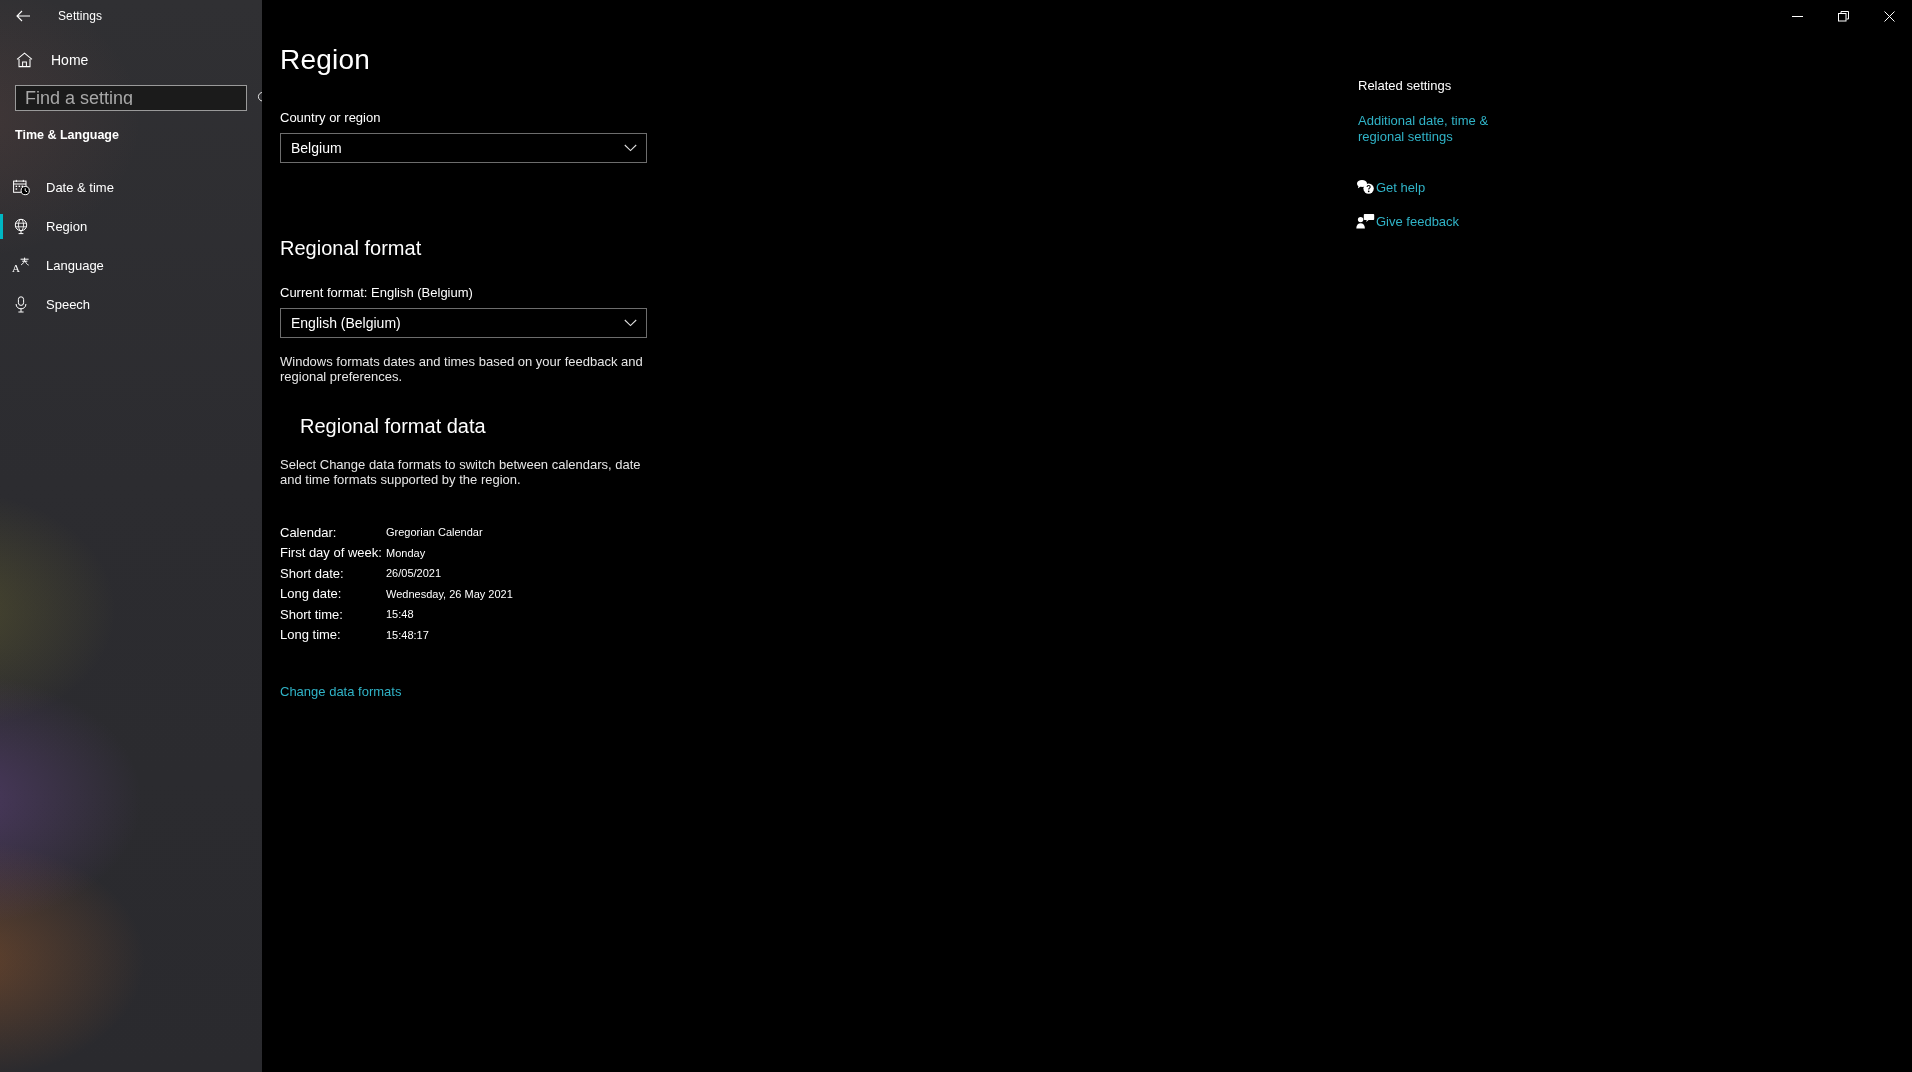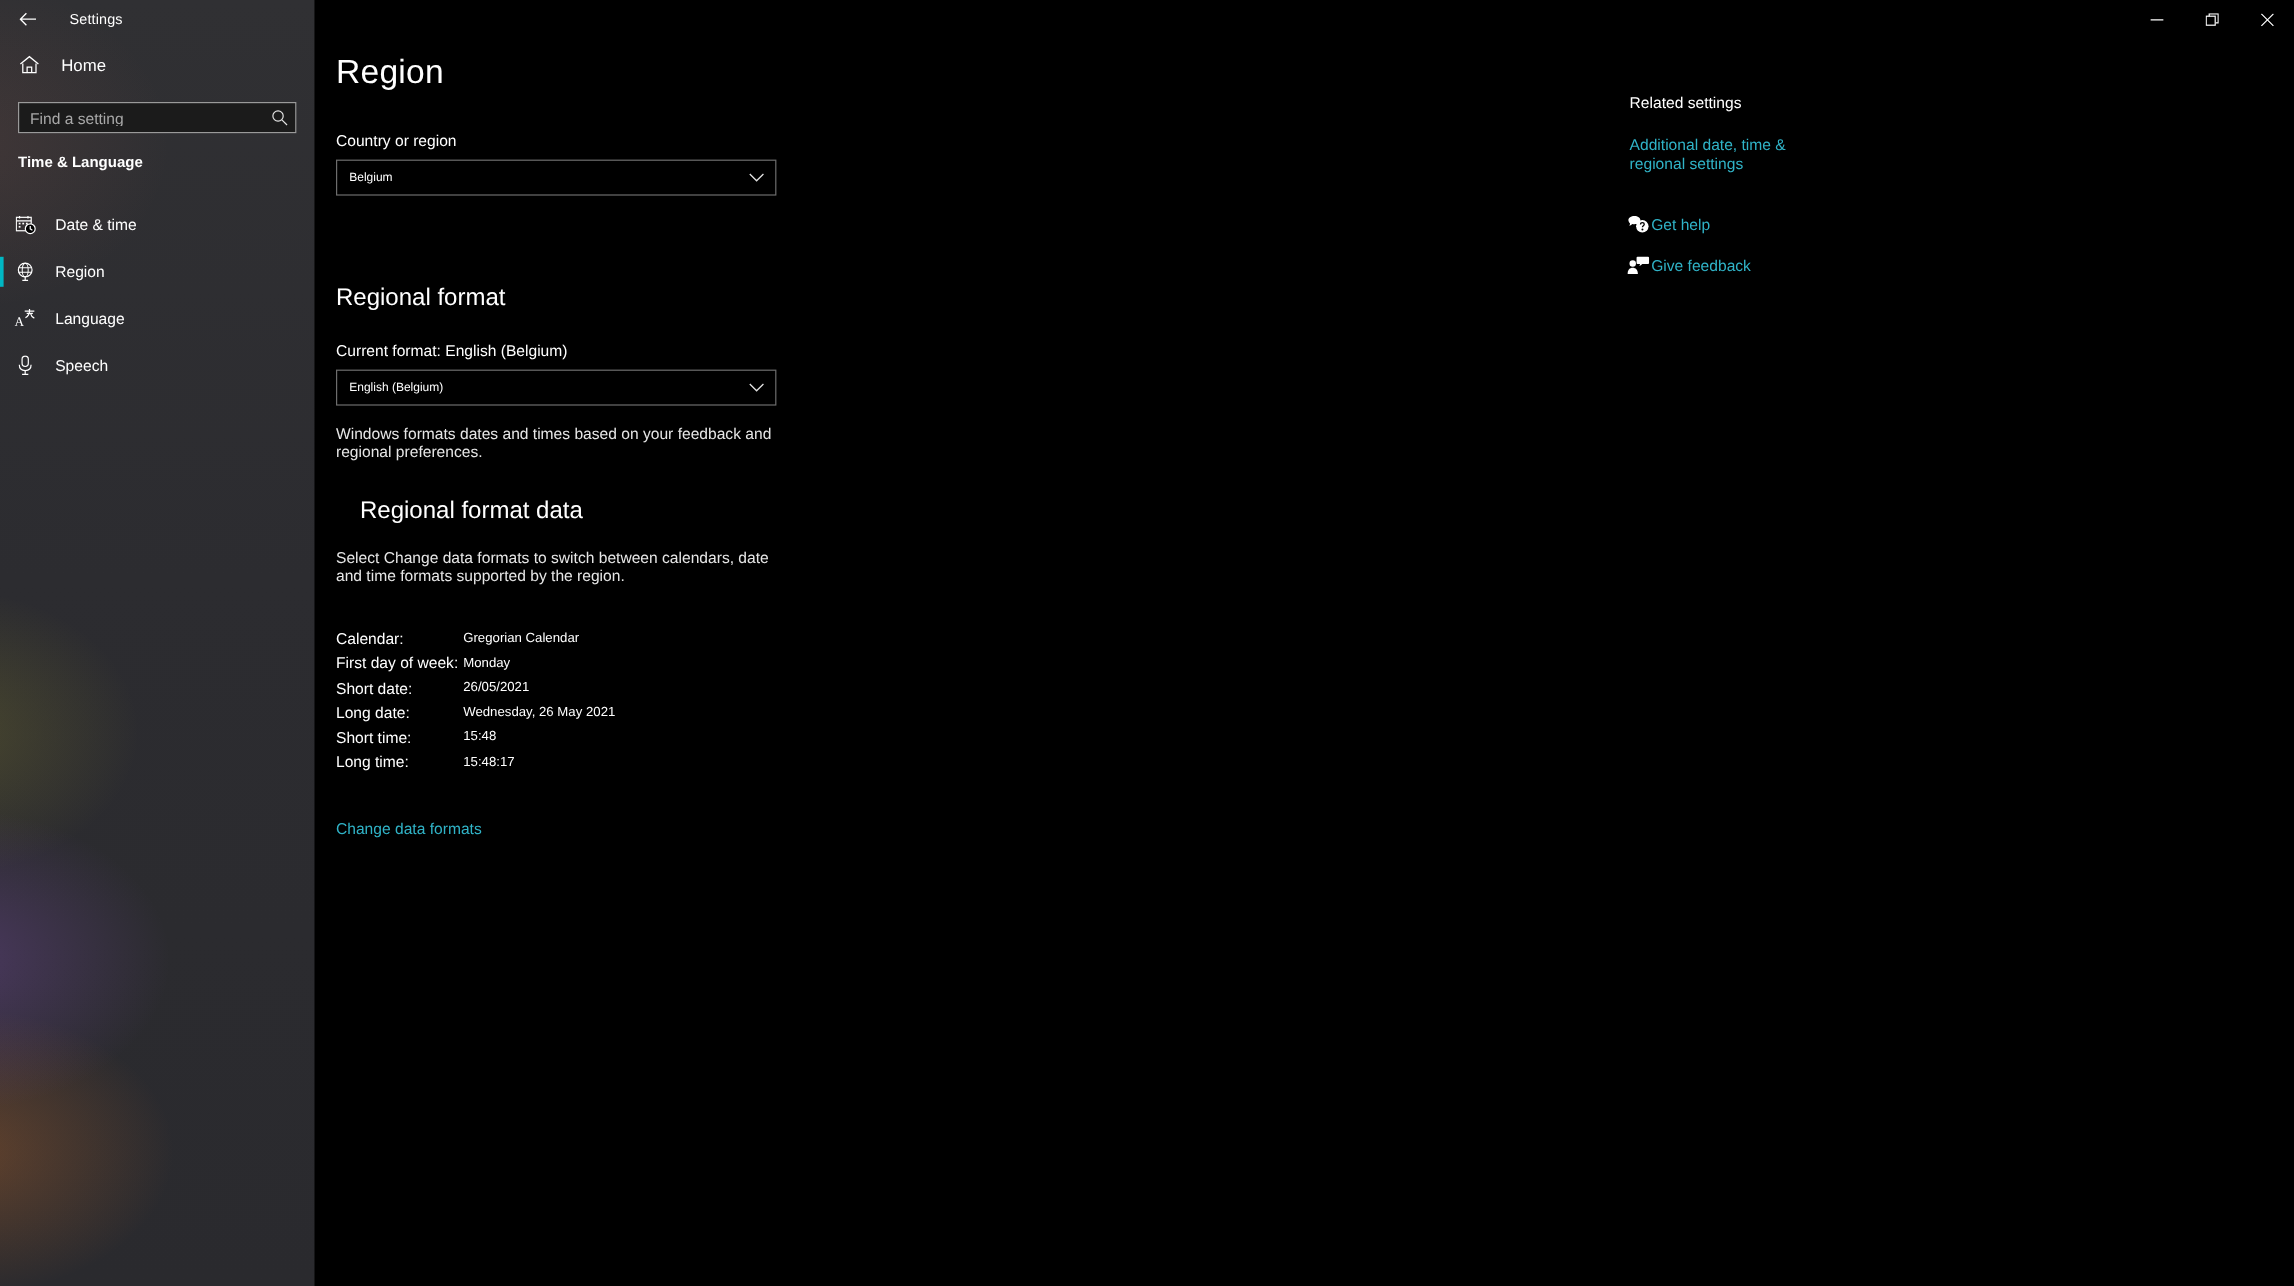--- a/index.html
+++ b/index.html
@@ -43,33 +43,33 @@
       radial-gradient(250px 170px at -30px 960px, rgba(225,120,40,.30), rgba(225,120,40,0) 70%),
       radial-gradient(230px 170px at -45px 610px, rgba(190,180,40,.20), rgba(190,180,40,0) 70%),
       radial-gradient(260px 200px at -40px 120px, rgba(190,110,90,.13), rgba(190,110,90,0) 70%),
       linear-gradient(180deg,#303033 0%, #2c2c30 45%, #2a2a2e 100%);
     pointer-events:none;
   }
   .sidebar .content { position:relative; z-index:2; }
 
   .home-row {
     position:absolute; left:0; top:46px; width:262px; height:28px;
-    display:flex; align-items:flex-start; padding-left:14px; gap:17px;
+    display:flex; align-items:center; padding-left:14px; gap:17px;
   }
   .home-row .ico { width:20px; display:flex; justify-content:center; color:#fff; }
   .home-row .lbl { font-size:14px; color:#ffffff; }
 
   .search-wrap {
     position:absolute; left:15px; top:85px; width:232px; height:26px;
     background:#1b1b1b; border:1px solid #9a9a9a;
     display:flex; align-items:center;
   }
   .search-input {
     flex:1; height:14px; background:transparent; border:none; outline:none;
-    color:#ffffff; font-size:13px; font-family:"Liberation Sans", sans-serif;
+    color:#ffffff; font-size:18px; font-family:"Liberation Sans", sans-serif;
     padding-left:9px;
   }
   .search-input::placeholder { color:#a8a8a8; opacity:1; }
   .search-ico { width:26px; display:flex; align-items:center; justify-content:center; color:#e3e3e3; }
 
   .cat-title {
     position:absolute; left:15px; top:128px;
     font-size:12.5px; font-weight:bold; color:#ffffff;
   }
 
@@ -93,21 +93,21 @@
     position:absolute; left:18px; top:44px;
     font-size:28px; font-weight:300; color:#ffffff; letter-spacing:.2px;
   }
 
   .field-label { font-size:13px; color:#ffffff; }
   .combo {
     width:367px; height:30px; background:#000; border:1px solid #6d6d6d;
     display:flex; align-items:center; justify-content:space-between;
     padding:0 9px 0 10px;
   }
-  .combo .val { font-size:10px; color:#ffffff; }
+  .combo .val { font-size:14px; color:#ffffff; }
   .combo .chev { color:#e0e0e0; display:flex; align-items:center; }
   .desc { font-size:13px; color:#e6e6e6; line-height:1.18; width:370px; }
 
   .sec-head { font-size:20px; font-weight:300; color:#ffffff; }
 
   .blk { position:absolute; left:18px; }
 
   
   .fmt-table { position:absolute; left:18px; top:430px; }
   .fmt-row { display:flex; height:20.5px; align-items:center; }

